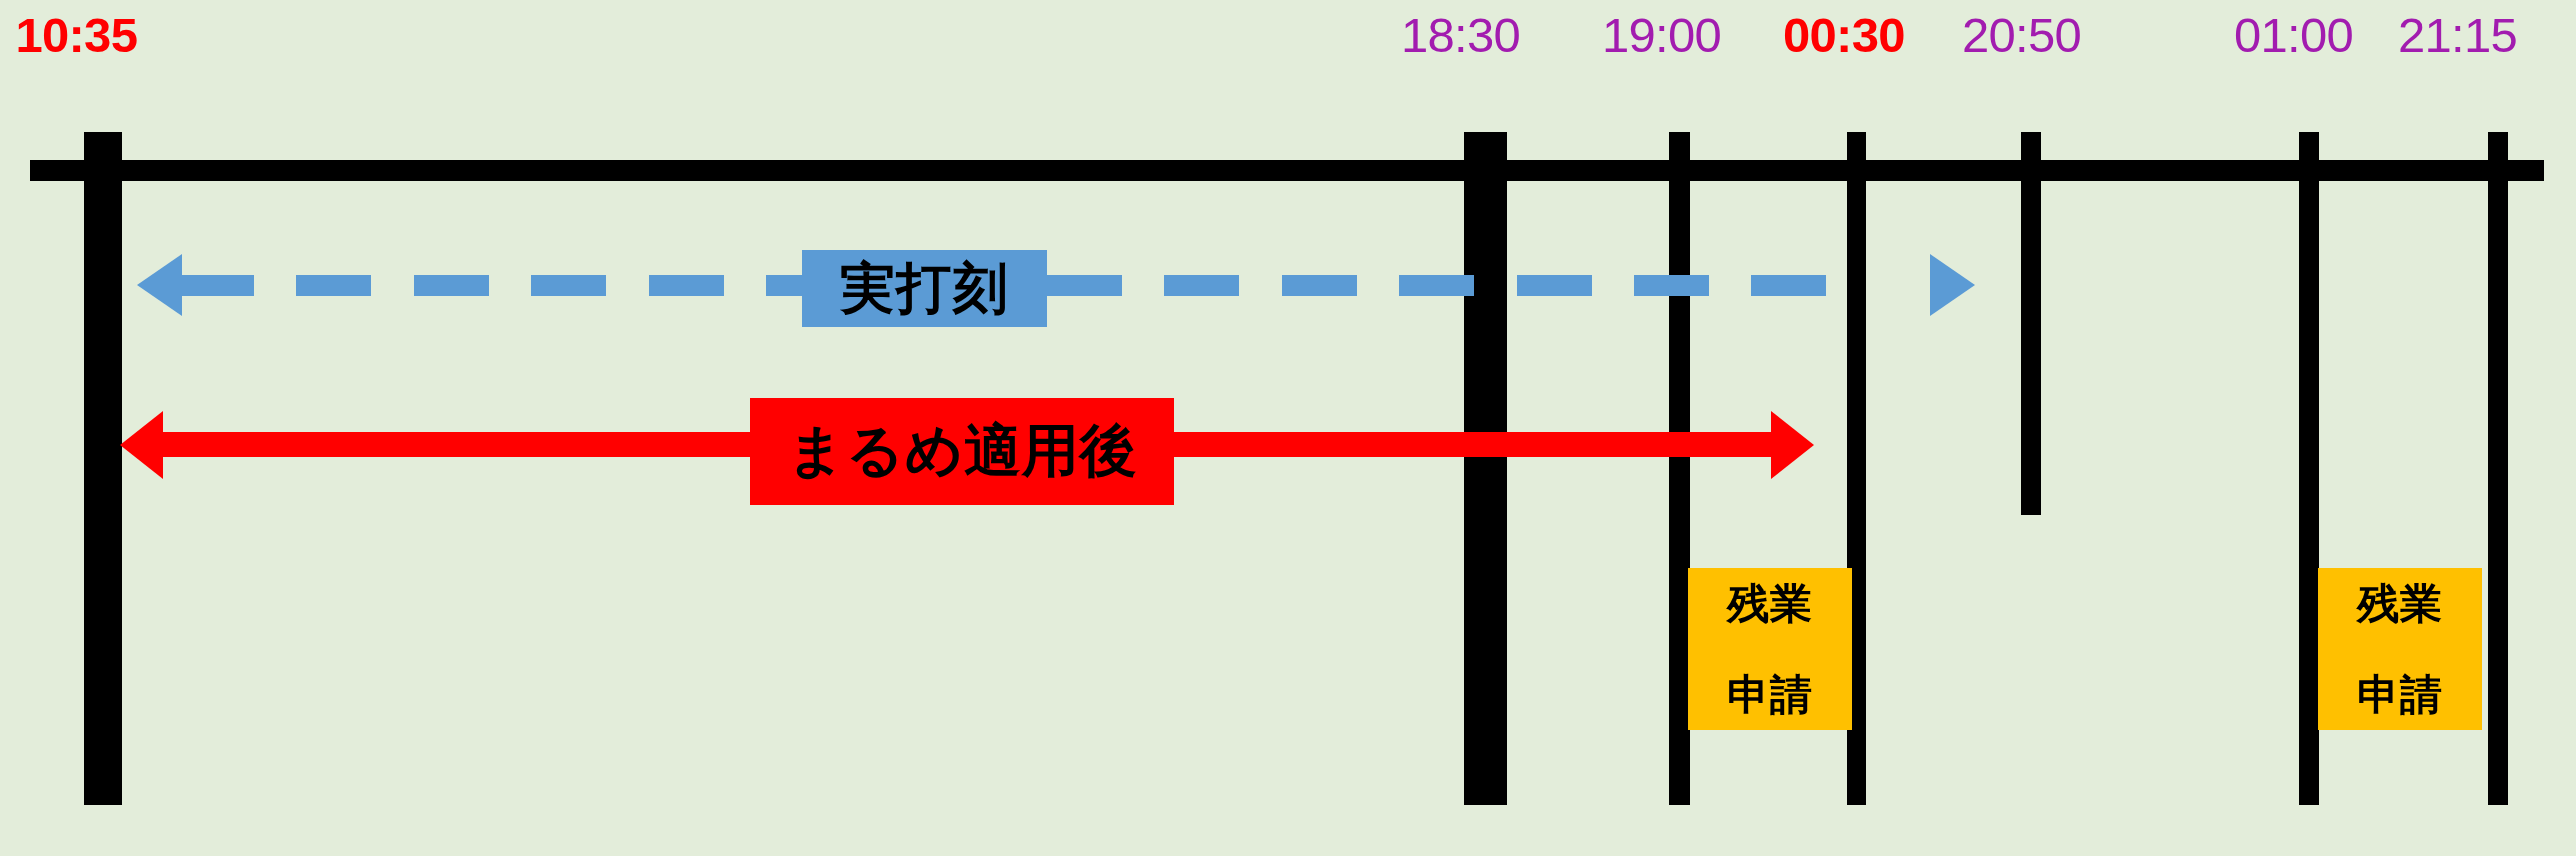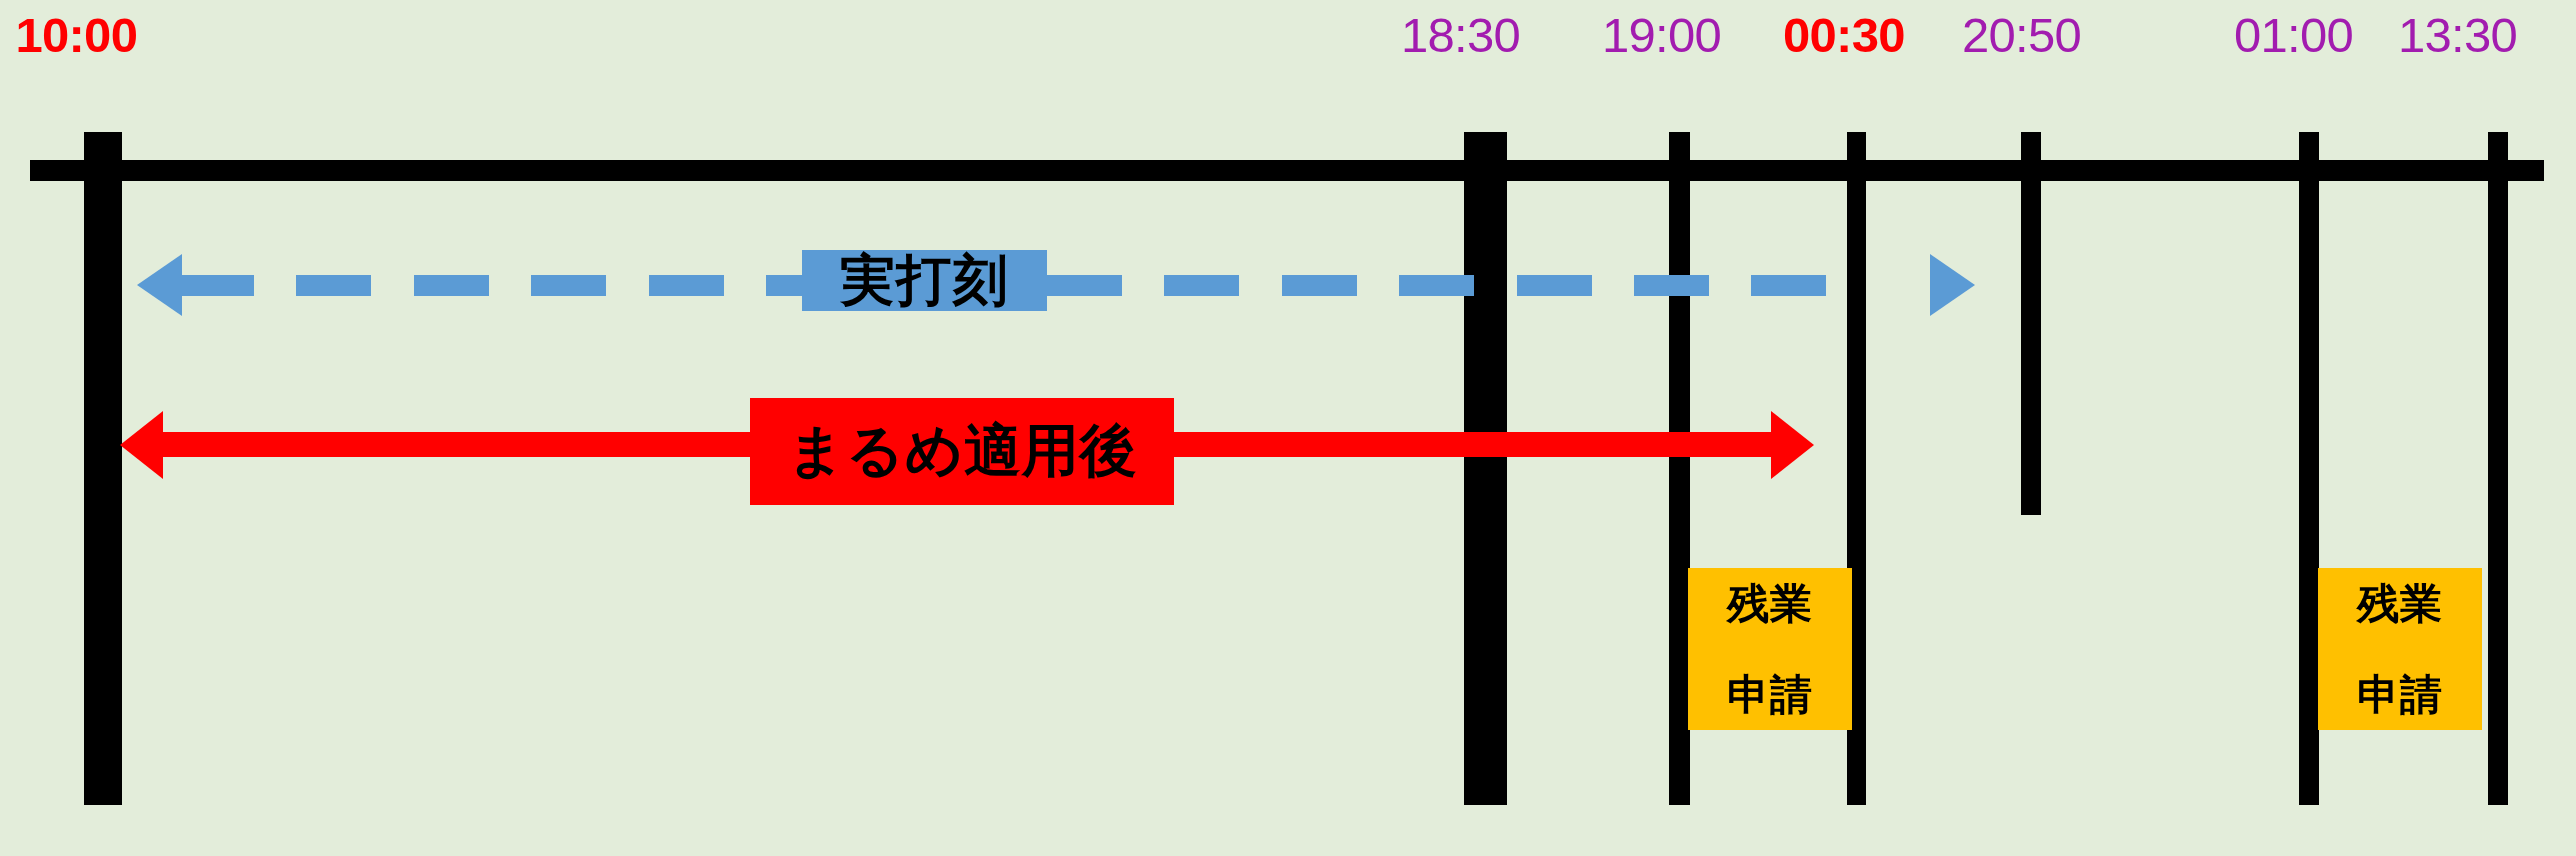--- a/index.html
+++ b/index.html
@@ -115,47 +115,47 @@
     justify-content: center;
     letter-spacing: 0.7px;
     gap: 41px;
   }
 </style>
 </head>
 <body>
 
 <div id="stage">
 
-  <div class="time-label hl" style="left:15.4px; top:11.2px;">10:00</div>
+  <div class="time-label hl" style="left:15.4px; top:11.2px;">10:35</div>
   <div class="time-label" style="left:1401px; top:11.2px;">18:30</div>
   <div class="time-label" style="left:1602px; top:11.2px;">19:00</div>
   <div class="time-label hl" style="left:1783px; top:11.2px;">00:30</div>
   <div class="time-label" style="left:1962px; top:11.2px;">20:50</div>
   <div class="time-label" style="left:2234px; top:11.2px;">01:00</div>
-  <div class="time-label" style="left:2398px; top:11.2px;">13:30</div>
+  <div class="time-label" style="left:2398px; top:11.2px;">21:15</div>
 
   <div class="axis-line" style="left:30px; top:160px; width:2514px; height:21px;"></div>
 
   <div class="tick" style="left:84px; top:132px; width:38px; height:673px;"></div>
   <div class="tick" style="left:1464px; top:132px; width:43px; height:673px;"></div>
   <div class="tick" style="left:1669px; top:132px; width:21px; height:673px;"></div>
   <div class="tick" style="left:1847px; top:132px; width:19px; height:673px;"></div>
   <div class="tick" style="left:2021px; top:132px; width:20px; height:383px;"></div>
   <div class="tick" style="left:2299px; top:132px; width:20px; height:673px;"></div>
   <div class="tick" style="left:2488px; top:132px; width:20px; height:673px;"></div>
 
   <div class="blue-head-left" style="left:137px; top:254px;"></div>
   <div class="blue-dash" style="left:179px; top:275px; width:75px;"></div>
   <div class="blue-dash" style="left:296px; top:275px; width:75px;"></div>
   <div class="blue-dash" style="left:414px; top:275px; width:75px;"></div>
   <div class="blue-dash" style="left:531px; top:275px; width:75px;"></div>
   <div class="blue-dash" style="left:649px; top:275px; width:75px;"></div>
   <div class="blue-dash" style="left:766px; top:275px; width:75px;"></div>
 
-  <div class="label-box label-blue" style="left:802px; top:250px; width:245px; height:61px;">実打刻</div>
+  <div class="label-box label-blue" style="left:802px; top:250px; width:245px; height:77px;">実打刻</div>
 
   <div class="blue-dash" style="left:1047px; top:275px; width:75px;"></div>
   <div class="blue-dash" style="left:1164px; top:275px; width:75px;"></div>
   <div class="blue-dash" style="left:1282px; top:275px; width:75px;"></div>
   <div class="blue-dash" style="left:1399px; top:275px; width:75px;"></div>
   <div class="blue-dash" style="left:1517px; top:275px; width:75px;"></div>
   <div class="blue-dash" style="left:1634px; top:275px; width:75px;"></div>
   <div class="blue-dash" style="left:1751px; top:275px; width:75px;"></div>
   <div class="blue-head-right" style="left:1930px; top:254px;"></div>
 

